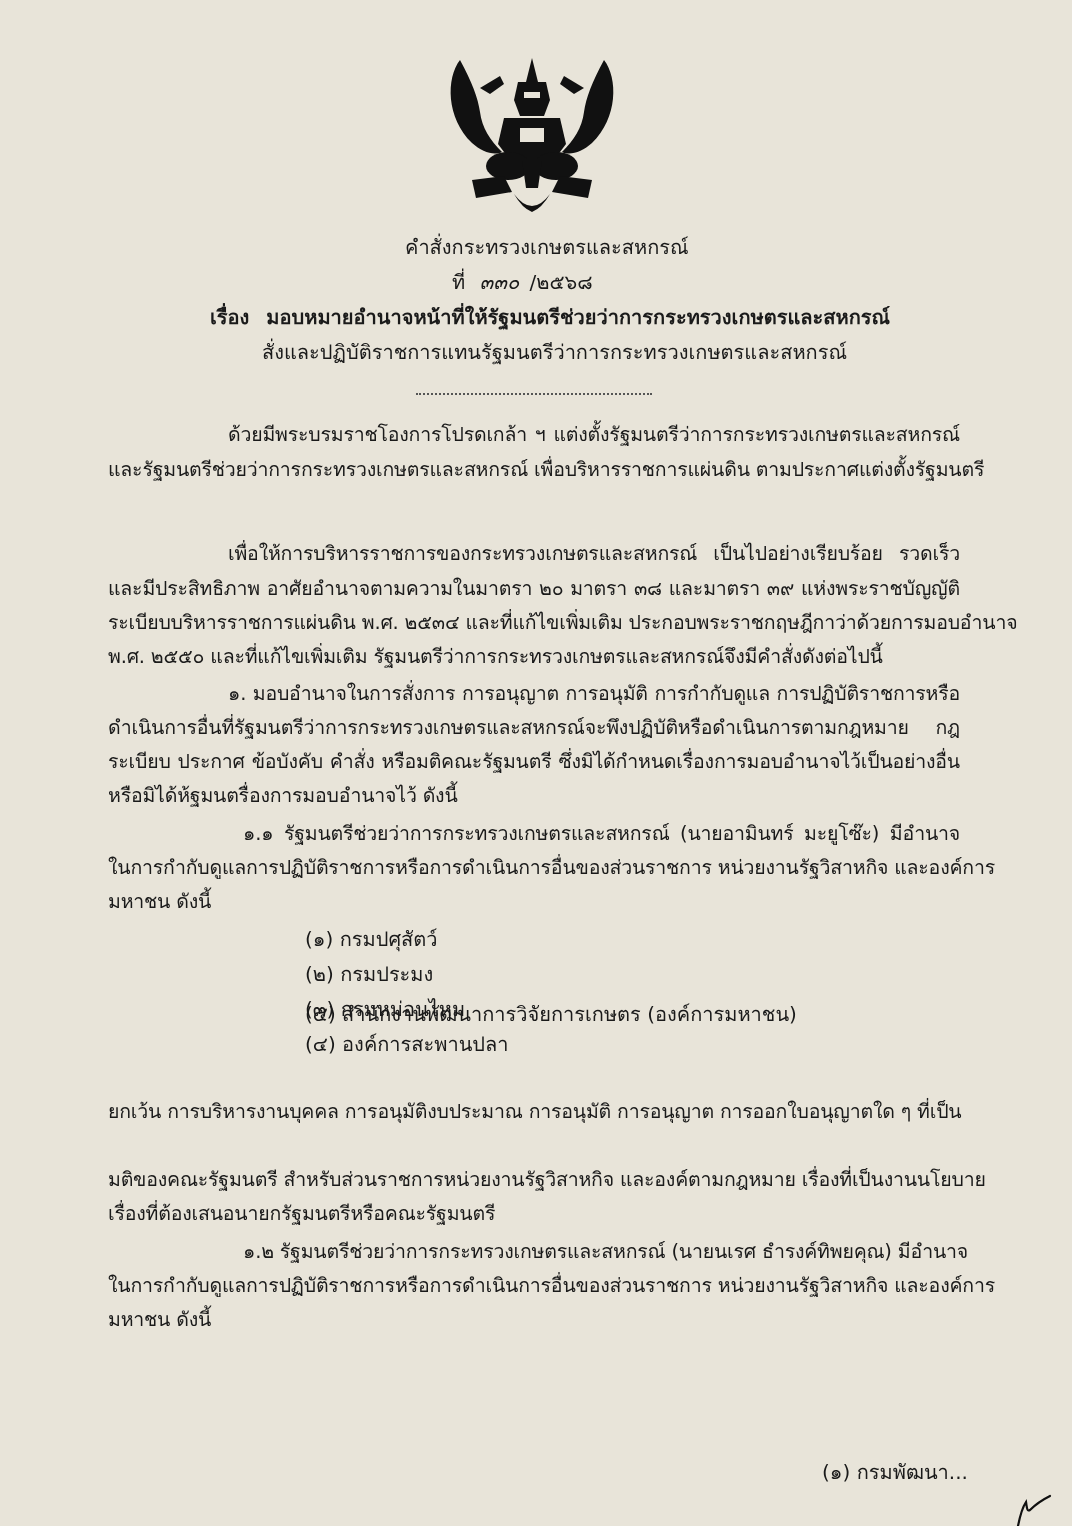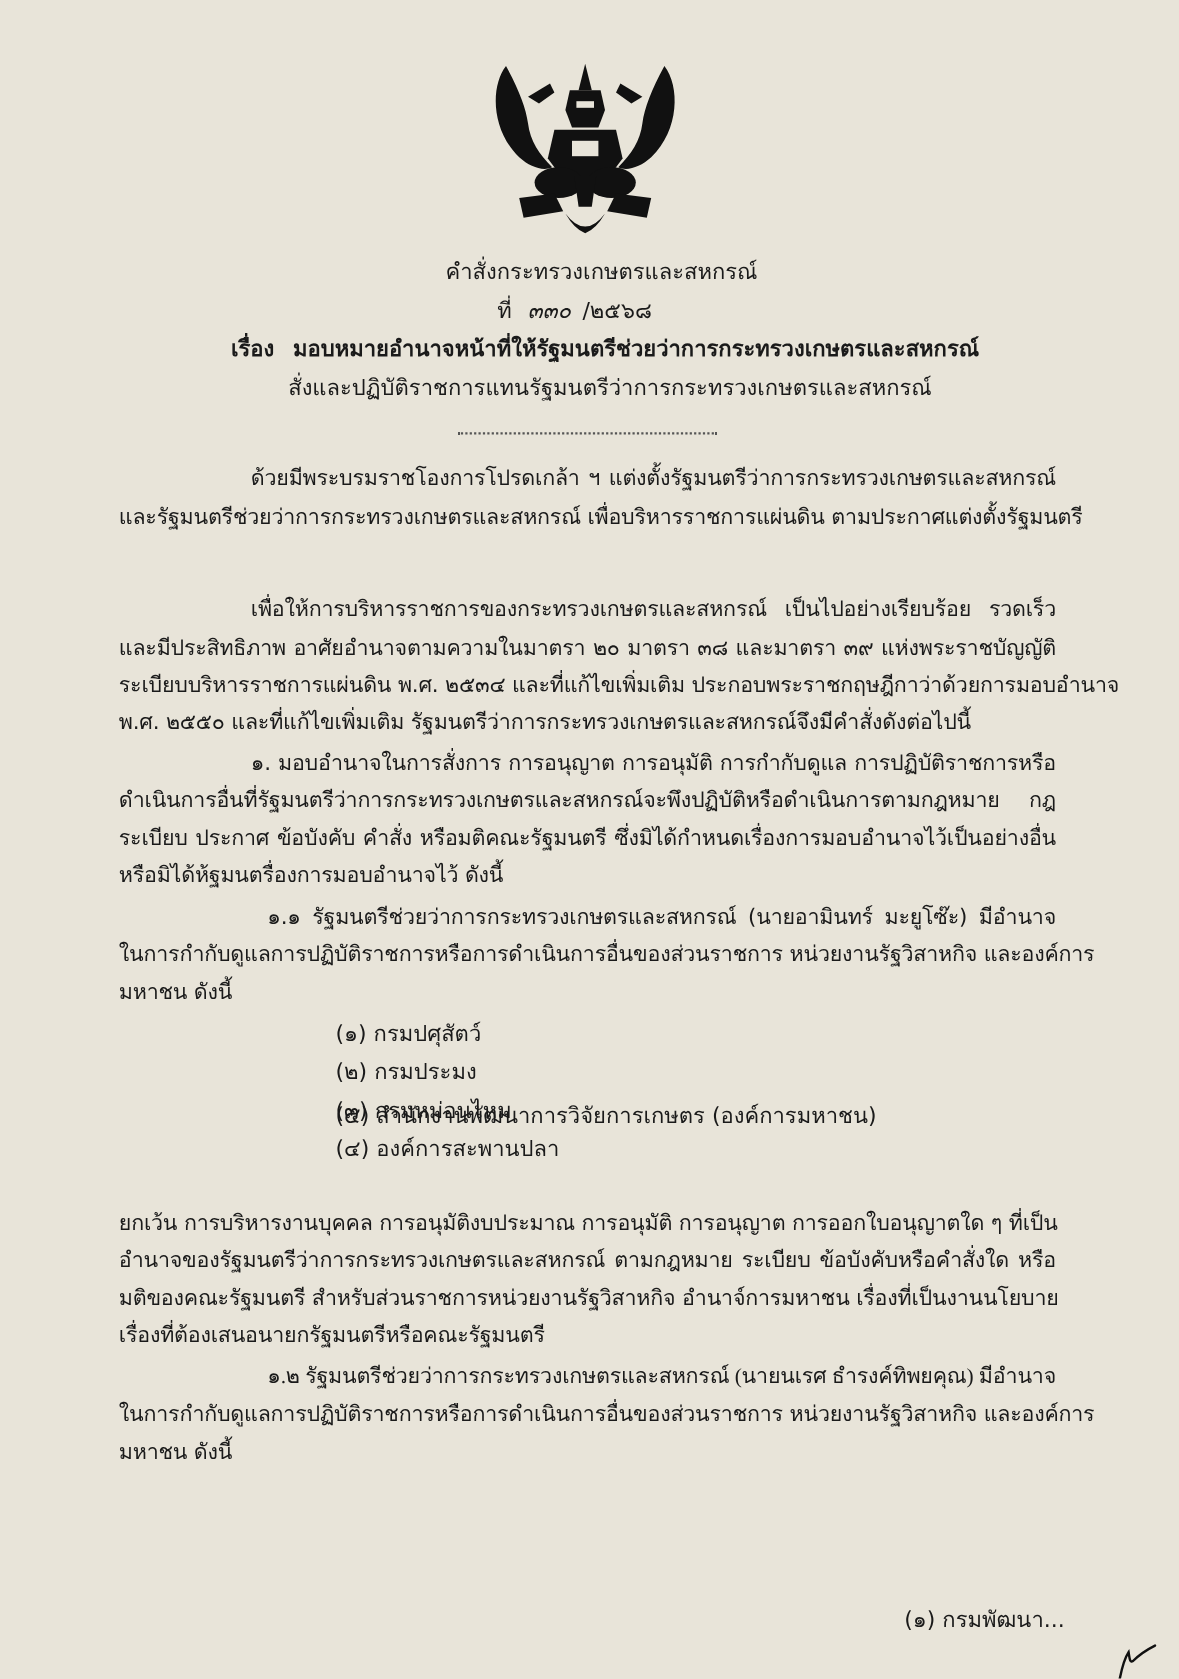--- a/index.html
+++ b/index.html
@@ -91,25 +91,24 @@
   <div class="line just" style="left:108px; top:854px; width:852px;">ในการกำกับดูแลการปฏิบัติราชการหรือการดำเนินการอื่นของส่วนราชการ หน่วยงานรัฐวิสาหกิจ และองค์การ</div>
   <div class="line" style="left:108px; top:888px;">มหาชน ดังนี้</div>
 
   <div class="line hdr" style="left:305px; top:925px;">(๑) กรมปศุสัตว์</div>
   <div class="line hdr" style="left:305px; top:960px;">(๒) กรมประมง</div>
   <div class="line hdr" style="left:305px; top:995px;">(๓) กรมหม่อนไหม</div>
   <div class="line hdr" style="left:305px; top:1030px;">(๔) องค์การสะพานปลา</div>
   <div class="line hdr" style="left:305px; top:1000px;">(๕) สำนักงานพัฒนาการวิจัยการเกษตร (องค์การมหาชน)</div>
 
   <div class="line just" style="left:108px; top:1098px; width:852px;">ยกเว้น การบริหารงานบุคคล การอนุมัติงบประมาณ การอนุมัติ การอนุญาต การออกใบอนุญาตใด ๆ ที่เป็น</div>
-  <div class="line just" style="left:108px; top:1132px; width:852px;">อำนาจของรัฐมนตรีว่าการกระทรวงเกษตรและสหกรณ์ ตามกฎหมาย ระเบียบ ข้อบังคับหรือคำสั่งใด หรือ</div>
-  <div class="line just" style="left:108px; top:1166px; width:852px;">มติของคณะรัฐมนตรี สำหรับส่วนราชการหน่วยงานรัฐวิสาหกิจ อำนาจ์การมหาชน เรื่องที่เป็นงานนโยบาย</div>
+  <div class="line just" style="left:108px; top:1166px; width:852px;">มติของคณะรัฐมนตรี สำหรับส่วนราชการหน่วยงานรัฐวิสาหกิจ และองค์ตามกฎหมาย เรื่องที่เป็นงานนโยบาย</div>
   <div class="line" style="left:108px; top:1200px;">เรื่องที่ต้องเสนอนายกรัฐมนตรีหรือคณะรัฐมนตรี</div>
 
-  <div class="line just" style="left:243px; top:1238px; width:717px;font-family:Liberation Serif, serif;">๑.๒ รัฐมนตรีช่วยว่าการกระทรวงเกษตรและสหกรณ์ (นายนเรศ ธำรงค์ทิพยคุณ) มีอำนาจ</div>
+  <div class="line just" style="left:243px; top:1238px; width:717px;">๑.๒ รัฐมนตรีช่วยว่าการกระทรวงเกษตรและสหกรณ์ (นายนเรศ ธำรงค์ทิพยคุณ) มีอำนาจ</div>
   <div class="line just" style="left:108px; top:1272px; width:852px;">ในการกำกับดูแลการปฏิบัติราชการหรือการดำเนินการอื่นของส่วนราชการ หน่วยงานรัฐวิสาหกิจ และองค์การ</div>
   <div class="line" style="left:108px; top:1306px;">มหาชน ดังนี้</div>
 
   <div class="line hdr" style="left:822px; top:1458px;">(๑) กรมพัฒนา...</div>
   <svg class="sig" viewBox="0 0 40 34">
     <path d="M6 34 C8 24 10 16 14 10 C15 16 15 20 18 18 C24 12 30 8 38 4" fill="none" stroke="#111" stroke-width="2.2" stroke-linecap="round"></path>
   </svg>
 </div>
 
 </body></html>

